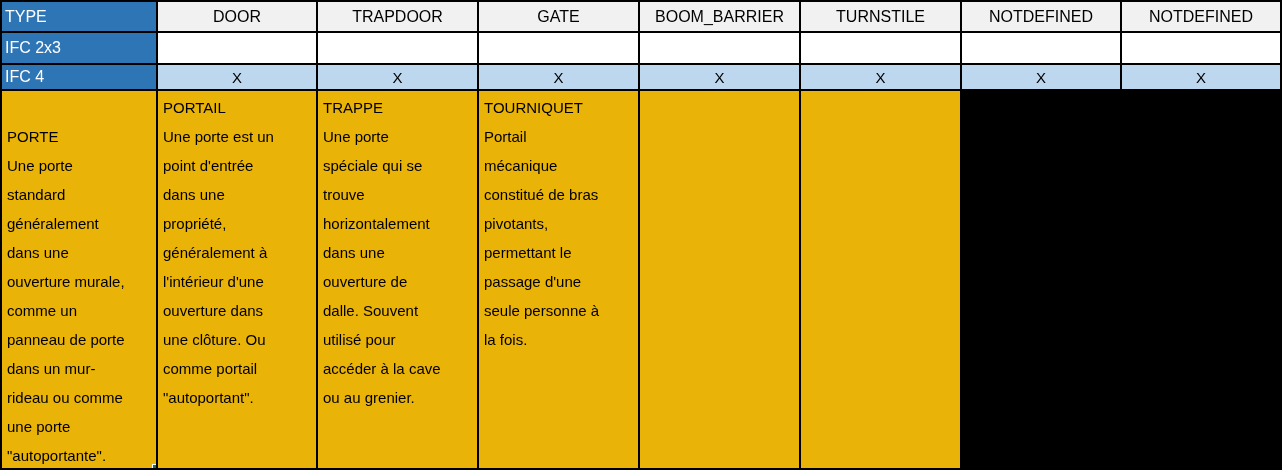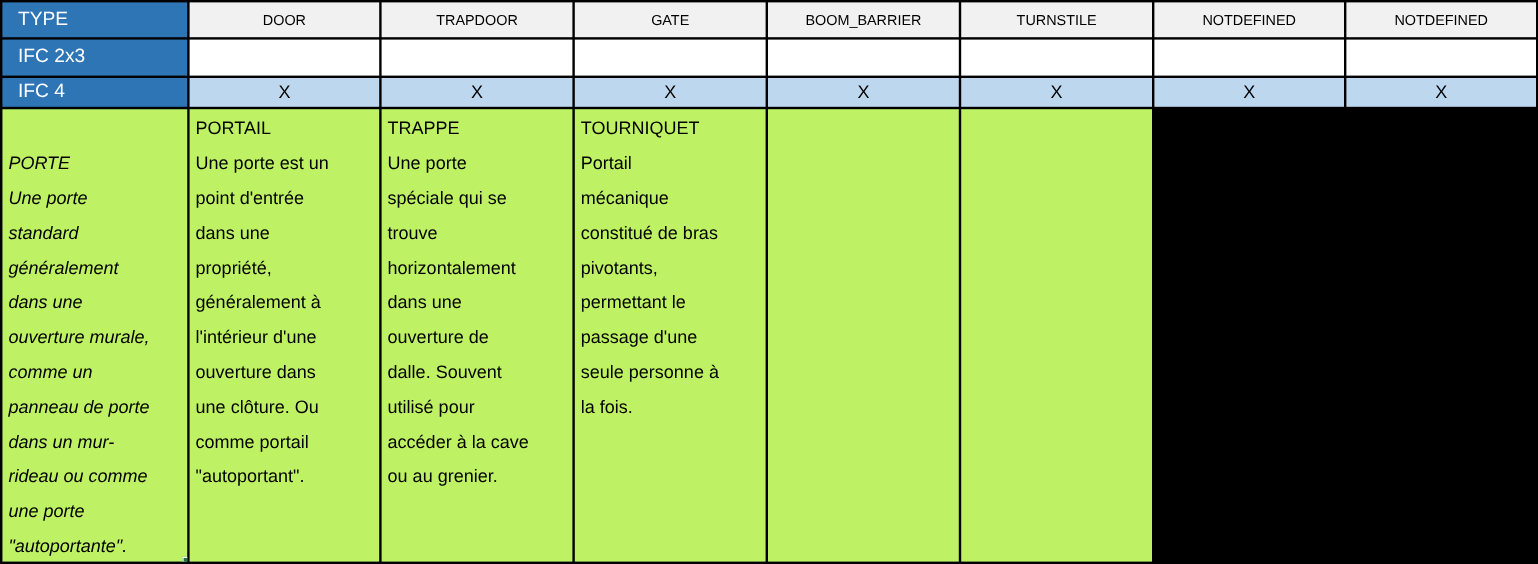--- a/index.html
+++ b/index.html
@@ -8,26 +8,26 @@
     display:grid;
     grid-template-columns:154px 158px 159px 159px 159px 159px 158px 158px;
     grid-template-rows:29px 30px 24px 377px;
     gap:2px;
     background:#000;
     border:2px solid #000;
     width:1278px;height:466px;
     box-sizing:content-box;
   }
   .cell{box-sizing:border-box;overflow:hidden;}
-  .blue{background:#2E75B6;color:#fff;display:flex;align-items:center;padding-left:13px;font-size:16px;}
-  .colhead{background:#F1F1F1;display:flex;align-items:center;justify-content:center;font-size:12px;}
+  .blue{background:#2E75B6;color:#fff;display:flex;align-items:center;padding-left:3px;font-size:16px;}
+  .colhead{background:#F1F1F1;display:flex;align-items:center;justify-content:center;font-size:16px;}
   .empty{background:#fff;}
   .xcell{background:#BDD7EE;display:flex;align-items:center;justify-content:center;font-size:15px;}
-  .defcell{background:#bef264;font-size:15px;line-height:29px;white-space:pre-line;padding:2px 4px 0 5px;}
-  .selected{position:relative;font-style:italic;}
+  .defcell{background:#eab308;font-size:15px;line-height:29px;white-space:pre-line;padding:2px 4px 0 5px;}
+  .selected{position:relative;}
   .sel-border{position:absolute;top:-2px;left:-2px;right:-2px;bottom:-2px;border:2px solid #217346;pointer-events:none;}
   .fill-handle{position:absolute;right:-5px;bottom:-5px;width:7px;height:7px;background:#217346;border:1px solid #fff;}
 </style>
 </head>
 <body>
 
 <div class="grid">
 
   <div class="cell blue">TYPE</div>
   <div class="cell colhead">DOOR</div>

